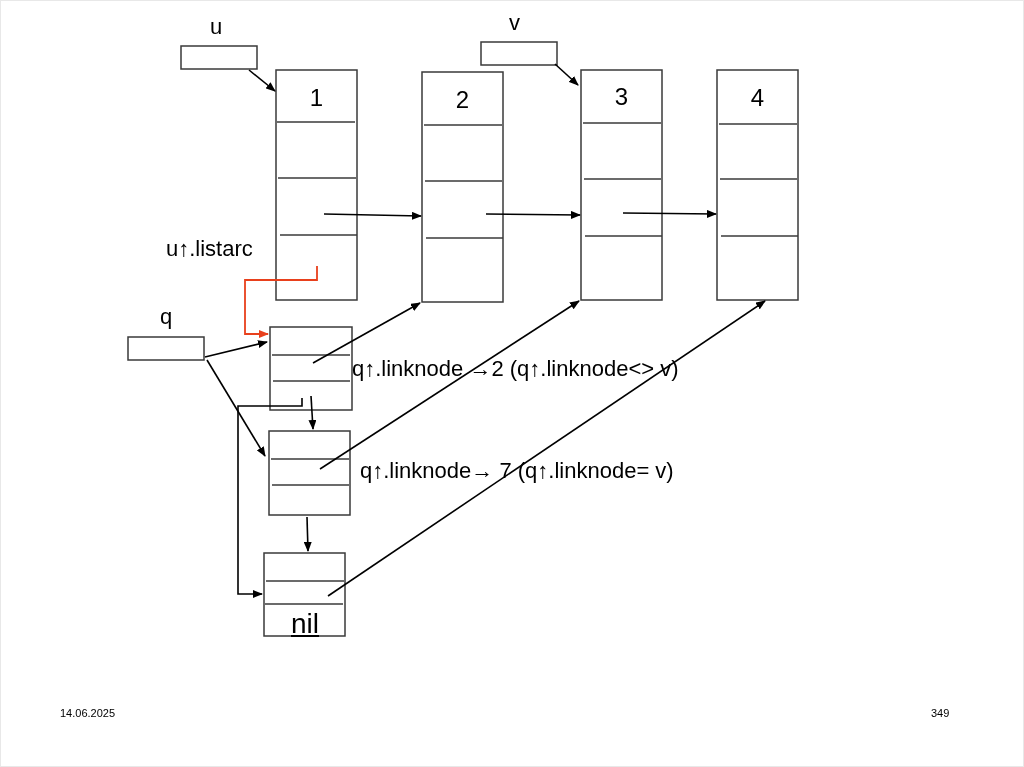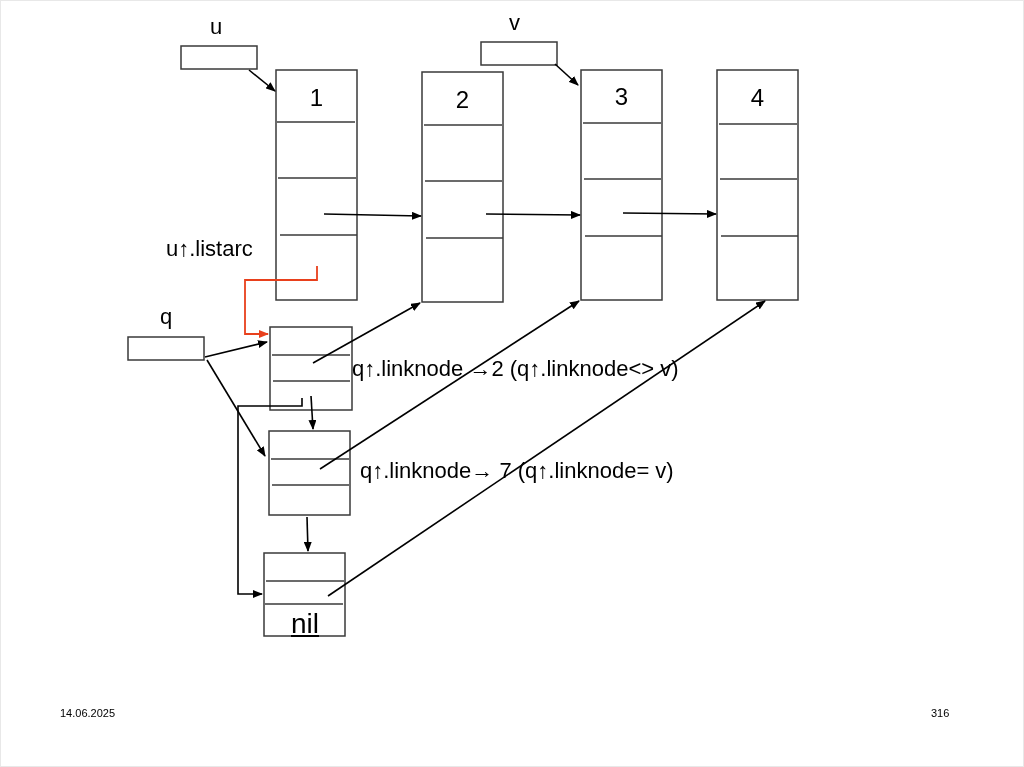--- a/index.html
+++ b/index.html
@@ -110,13 +110,13 @@
 <div class="nlbl" style="left:581px;top:85px;width:81px;">3</div>
 <div class="nlbl" style="left:717px;top:86px;width:81px;">4</div>
 
 <div class="lbl" style="left:166px;top:238px;">u↑.listarc</div>
 <div class="lbl" style="left:352px;top:358px;">q↑.linknode →2 (q↑.linknode&lt;&gt; v)</div>
 <div class="lbl" style="left:360px;top:460px;">q↑.linknode→ 7 (q↑.linknode= v)</div>
 
 <div class="nil" style="left:291px;top:610px;">nil</div>
 
 <div class="foot" style="left:60px;">14.06.2025</div>
-<div class="foot" style="left:931px;">316</div>
+<div class="foot" style="left:931px;">349</div>
 
 </body></html>

